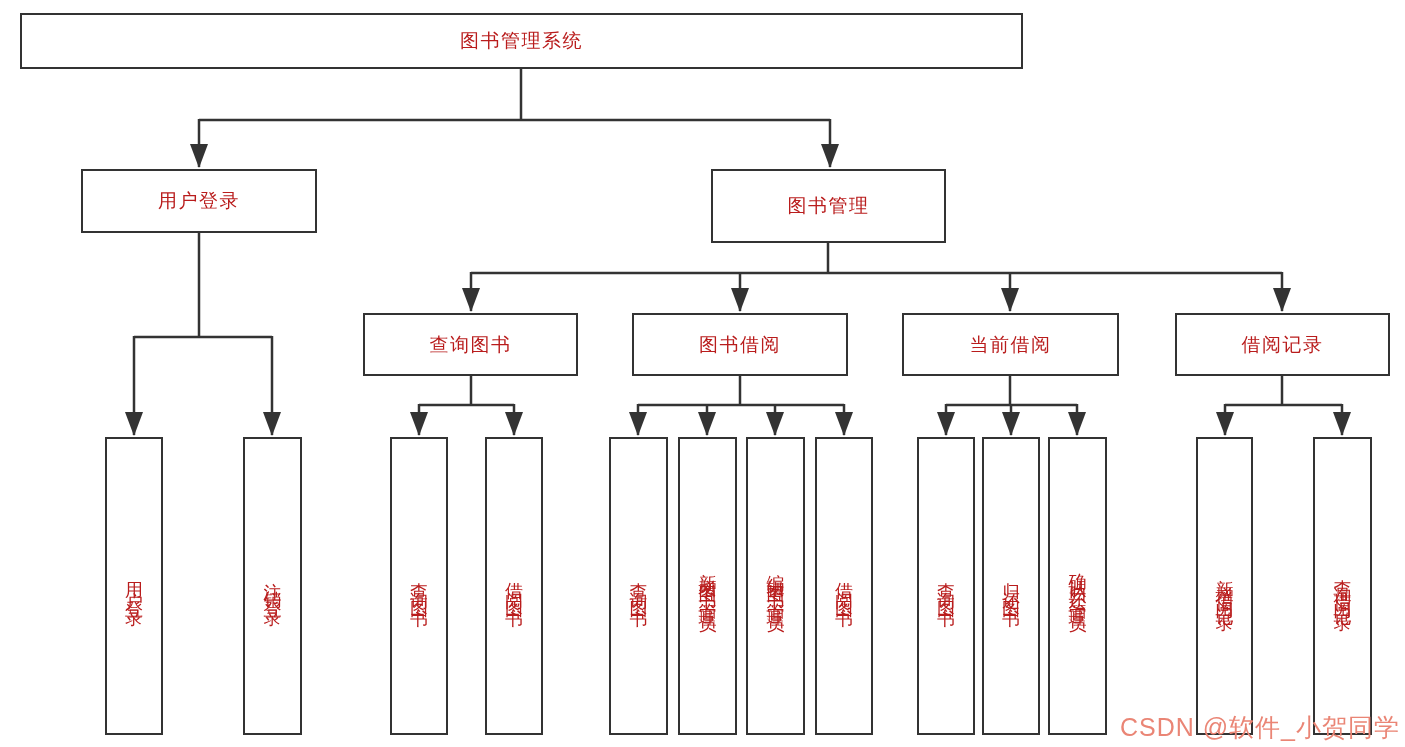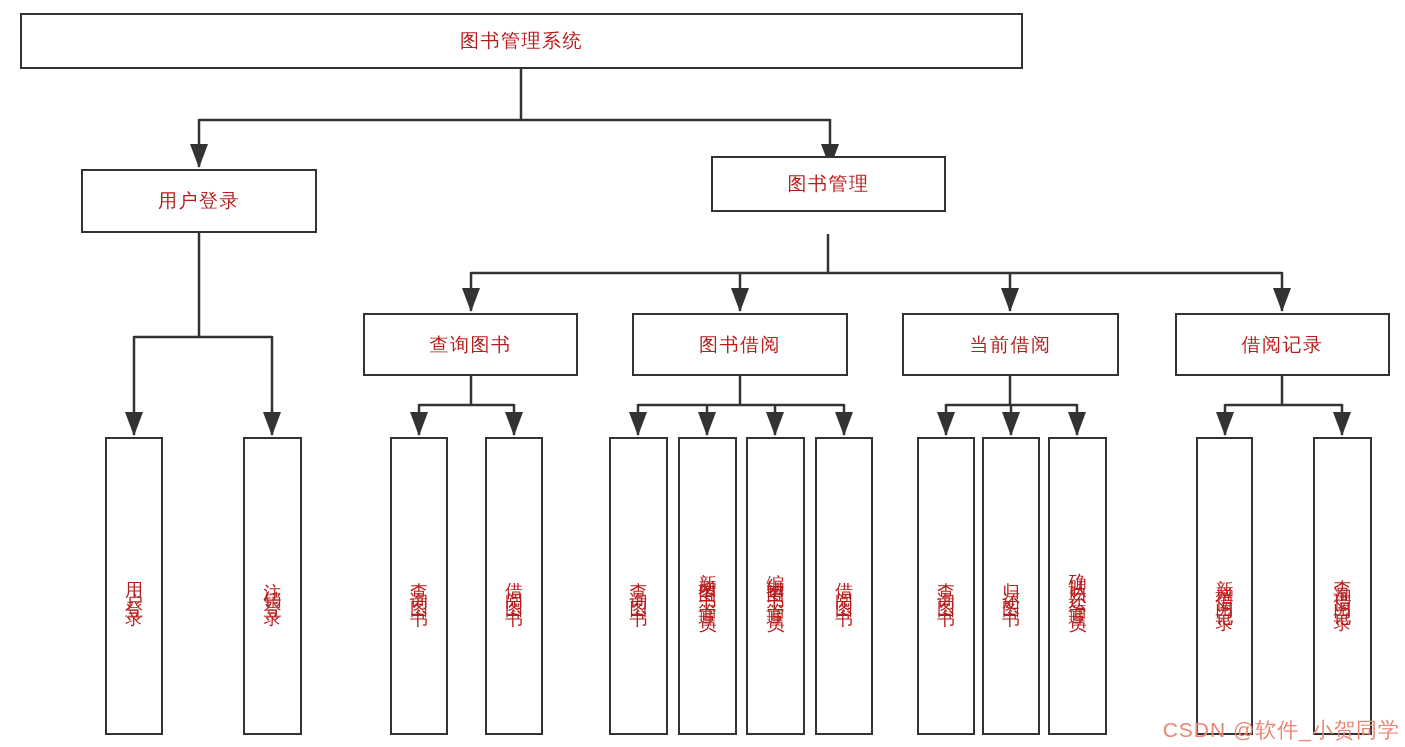--- a/index.html
+++ b/index.html
@@ -26,21 +26,21 @@
   .v-node{
     writing-mode:vertical-rl;
     font-size:18px;
     letter-spacing:9px;
     line-height:1;
   }
   
   .n-root{left:20px;top:13px;width:1003px;height:56px;}
   
   .n-user-login{left:81px;top:169px;width:236px;height:64px;}
-  .n-book-mgmt{left:711px;top:156px;width:235px;height:56px;}
+  .n-book-mgmt{left:711px;top:169px;width:235px;height:74px;}
   
   .n-l3{top:313px;height:63px;}
   .n-new-book-rec{left:363px;width:215px;}
   .n-book-borrow{left:632px;width:216px;}
   .n-current-borrow{left:902px;width:217px;}
   .n-borrow-records{left:1175px;width:215px;text-align:center;}
   
   .n-leaf{top:437px;height:298px;}
   .lf-1a{left:105px;width:58px;}
   .lf-1b{left:243px;width:59px;}
@@ -52,21 +52,21 @@
   .lf-3d{left:815px;width:58px;}
   .lf-4a{left:917px;width:58px;}
   .lf-4b{left:982px;width:58px;}
   .lf-4c{left:1048px;width:59px;letter-spacing:6px;}
   .lf-5a{left:1196px;width:57px;letter-spacing:7px;}
   .lf-5b{left:1313px;width:59px;letter-spacing:7px;}
   
   .watermark{
     position:absolute;
     right:5px;bottom:3px;
-    font-size:21px;
+    font-size:25px;
     color:#ea8575;
     z-index:2;
     letter-spacing:1px;
     white-space:nowrap;
   }
 </style>
 </head>
 <body>
 
 <div id="canvas">

